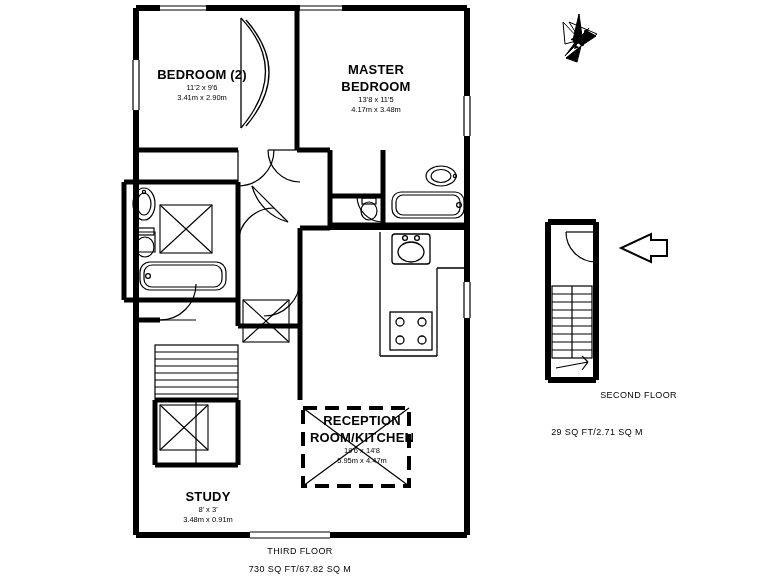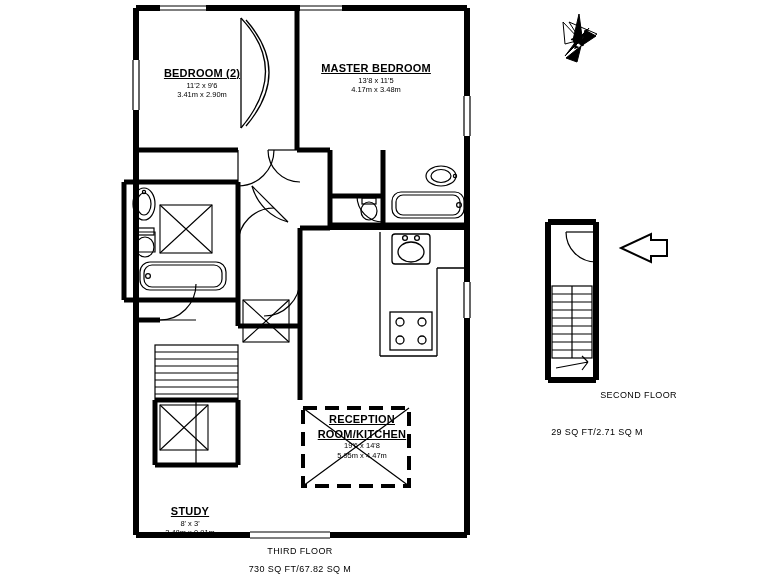--- a/index.html
+++ b/index.html
@@ -3,21 +3,21 @@
 <meta charset="utf-8">
 <style>
   html,body{margin:0;padding:0;}
   body{
     width:768px;height:576px;background:#ffffff;
     font-family:"Liberation Sans", sans-serif;
     color:#000;overflow:hidden;position:relative;
   }
   .stage{position:absolute;left:0;top:0;width:768px;height:576px;}
   .lbl{position:absolute;text-align:center;line-height:1.32;}
-  .lbl .t{font-weight:bold;font-size:11px;letter-spacing:.2px;text-decoration:underline;}
+  .lbl .t{font-weight:bold;font-size:13px;letter-spacing:.2px;}
   .lbl .d{font-size:7.5px;}
   svg{position:absolute;left:0;top:0;}
   .cap{position:absolute;text-align:center;font-size:9px;letter-spacing:.4px;}
   .cap.b{font-weight:normal;}
 </style>
 </head>
 <body>
 
 <div class="stage">
 
@@ -247,21 +247,21 @@
     <div class="d">13'8 x 11'5</div>
     <div class="d">4.17m x 3.48m</div>
   </div>
 
   <div class="lbl" style="left:292px;top:412px;width:140px;">
     <div class="t">RECEPTION ROOM/KITCHEN</div>
     <div class="d">19'6 x 14'8</div>
     <div class="d">5.95m x 4.47m</div>
   </div>
 
-  <div class="lbl" style="left:140px;top:488px;width:100px;margin-top:16px;">
+  <div class="lbl" style="left:158px;top:488px;width:100px;">
     <div class="t">STUDY</div>
     <div class="d">8' x 3'</div>
     <div class="d">3.48m x 0.91m</div>
   </div>
 
   <div class="cap" style="left:517px;top:390px;width:160px;text-align:right;">SECOND FLOOR</div>
   <div class="cap b" style="left:517px;top:427px;width:160px;">29 SQ FT/2.71 SQ M</div>
 
   <div class="cap" style="left:220px;top:546px;width:160px;">THIRD FLOOR</div>
   <div class="cap b" style="left:220px;top:564px;width:160px;">730 SQ FT/67.82 SQ M</div>

